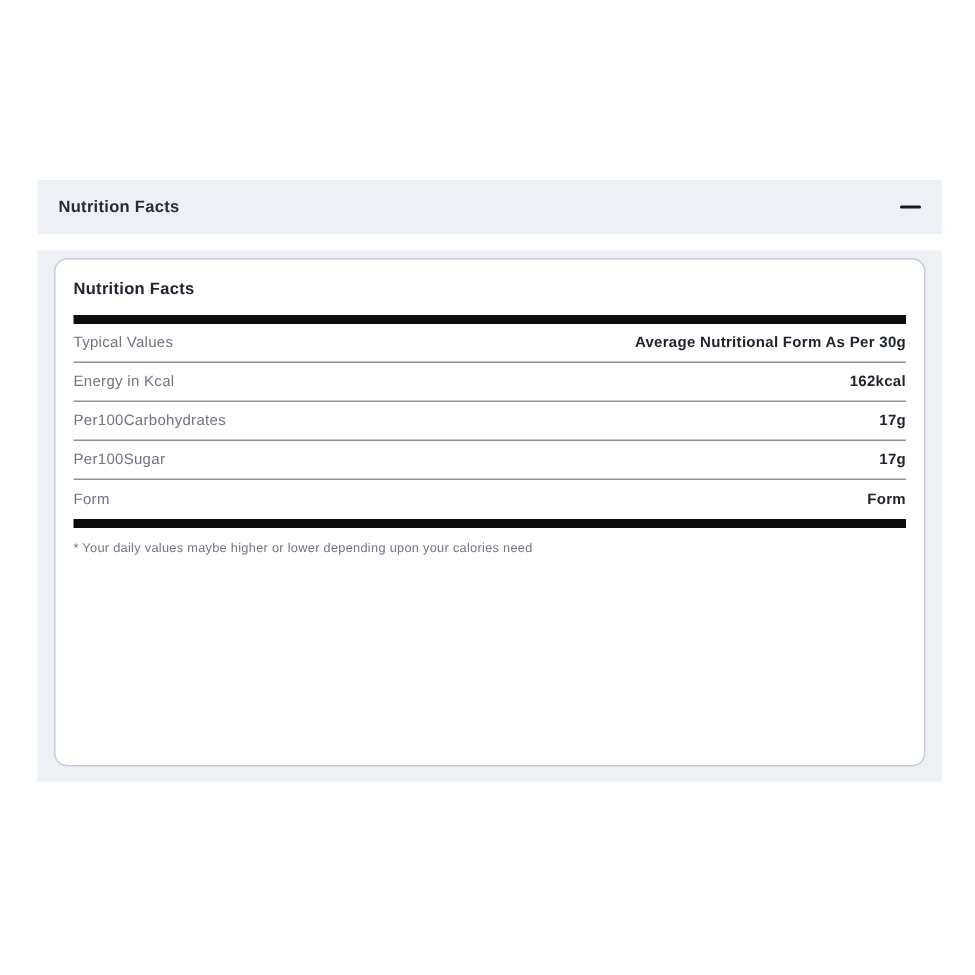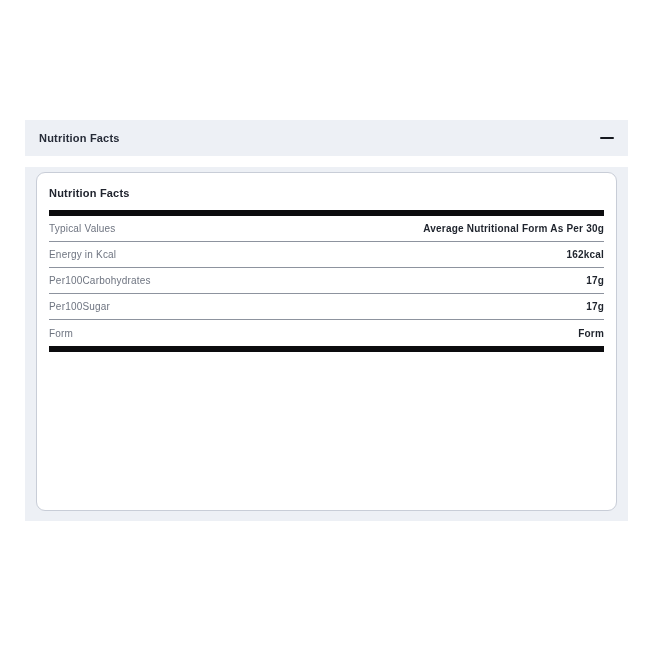--- a/index.html
+++ b/index.html
@@ -97,17 +97,18 @@
 
         <div class="nrow">
           <span class="lbl">Form</span>
           <span class="val">Form</span>
         </div>
 
       </div>
 
       <div class="bar"></div>
 
+      <div class="footnote">* Your daily values maybe higher or lower depending upon your calories need</div>
 
     </div>
   </div>
 
 </div>
 
 </body></html>

